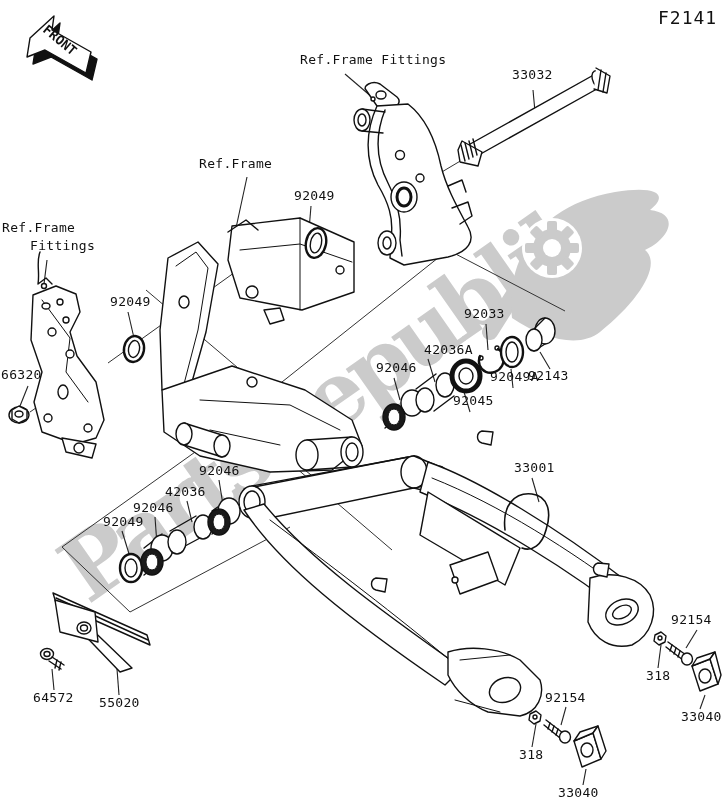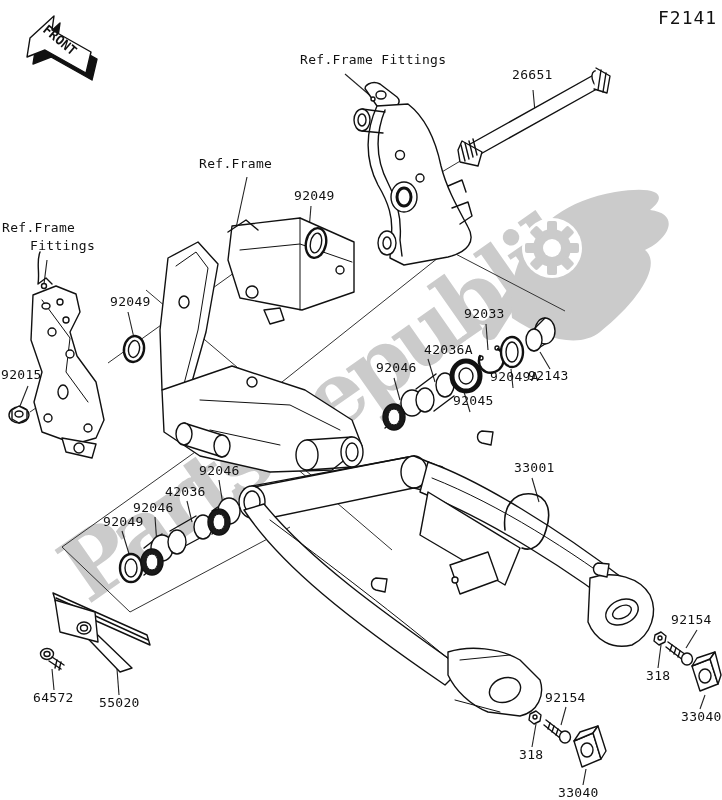--- a/index.html
+++ b/index.html
@@ -305,24 +305,24 @@
   </g>
 </svg>
 
 <div class="pagecode" style="left:658px;top:7px">F2141</div>
 
 <div class="plabel" style="left:300px;top:53px">Ref.Frame Fittings</div>
 <div class="plabel" style="left:199px;top:157px">Ref.Frame</div>
 <div class="plabel" style="left:2px;top:221px">Ref.Frame</div>
 <div class="plabel" style="left:30px;top:239px">Fittings</div>
 
-<div class="plabel" style="left:512px;top:68px">26651</div>
+<div class="plabel" style="left:512px;top:68px">33032</div>
 <div class="plabel" style="left:294px;top:189px">92049</div>
 <div class="plabel" style="left:110px;top:295px">92049</div>
-<div class="plabel" style="left:1px;top:368px">92015</div>
+<div class="plabel" style="left:1px;top:368px">66320</div>
 <div class="plabel" style="left:464px;top:307px">92033</div>
 <div class="plabel" style="left:424px;top:343px">42036A</div>
 <div class="plabel" style="left:376px;top:361px">92046</div>
 <div class="plabel" style="left:453px;top:394px">92045</div>
 <div class="plabel" style="left:490px;top:370px">92049A</div>
 <div class="plabel" style="left:528px;top:369px">92143</div>
 <div class="plabel" style="left:514px;top:461px">33001</div>
 <div class="plabel" style="left:199px;top:464px">92046</div>
 <div class="plabel" style="left:165px;top:485px">42036</div>
 <div class="plabel" style="left:133px;top:501px">92046</div>

